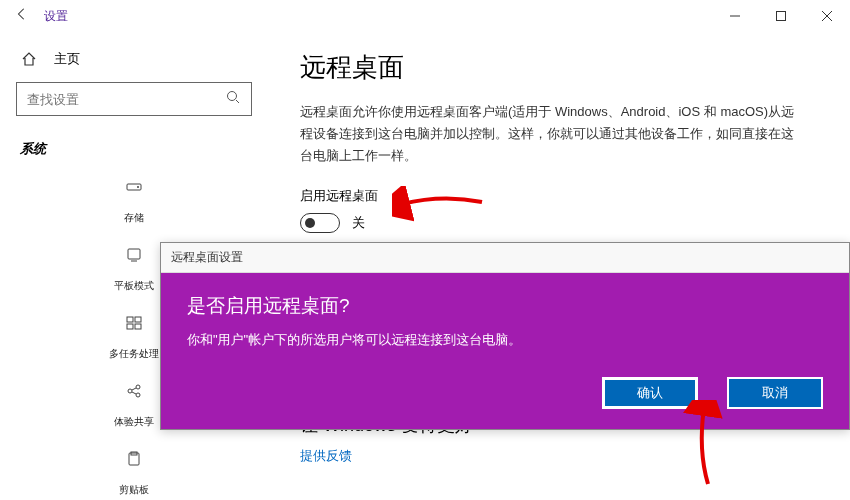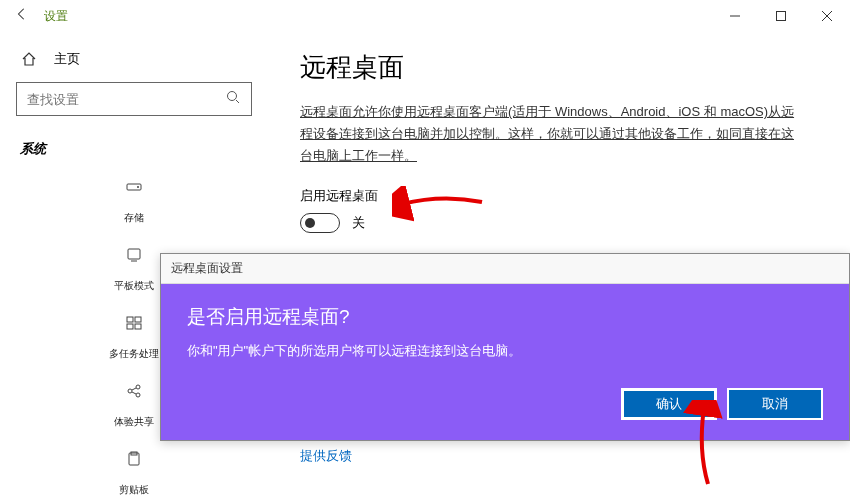--- a/index.html
+++ b/index.html
@@ -1,20 +1,20 @@
 <!DOCTYPE html>
 <html><head>
 <meta charset="utf-8">
 <style>
   * { margin: 0; padding: 0; box-sizing: border-box; font-family: "Microsoft YaHei", "Segoe UI", sans-serif; }
   body { width: 850px; height: 500px; background: #fff; overflow: hidden; position: relative; }
   
   .titlebar { height: 32px; display: flex; align-items: center; padding: 0 0 0 8px; }
   .titlebar .back { width: 28px; text-align: center; color: #333; }
-  .titlebar .title { font-size: 12px; margin-left: 8px; color: #4d7c0f; }
+  .titlebar .title { font-size: 12px; margin-left: 8px; color: #4c1d95; }
   .titlebar .spacer { flex: 1; }
   .titlebar .wbtn { width: 46px; height: 32px; display: flex; align-items: center; justify-content: center; color: #444; }
   
   .main { display: flex; height: calc(100% - 32px); }
   .sidebar { width: 268px; padding: 12px 0 0 0; }
   .home-row { display: flex; align-items: center; padding: 6px 20px 14px 20px; gap: 16px; }
   .home-row .icon { width: 18px; display: flex; justify-content: center; }
   .home-row span { font-size: 13px; }
   
   .search { margin: 0 16px 16px 16px; height: 34px; border: 1px solid #666; display: flex; align-items: center; padding: 0 10px; }
@@ -23,38 +23,38 @@
   
   .section-head { font-size: 13px; font-weight: 600; padding: 8px 20px 10px 20px; font-style: italic; }
   
   .nav-item { display: flex; align-items: center; padding: 11px 20px; gap: 16px; font-size: 10px; color: #222; position: relative; flex-direction: column; }
   .nav-item .icon { width: 18px; display: flex; justify-content: center; color: #444; }
   .nav-item.active { background: #e6e6e6; }
   .nav-item.active::before { content: ""; position: absolute; left: 0; top: 6px; bottom: 6px; width: 4px; background: #0078d4; }
   
   .content { flex: 1; padding: 18px 40px 0 32px; position: relative; }
   .content h1 { font-size: 26px; font-weight: 400; margin-bottom: 16px; }
-  .content p.desc { font-size: 13px; line-height: 1.7; color: #333; margin-bottom: 20px; max-width: 500px; text-decoration: underline; }
+  .content p.desc { font-size: 13px; line-height: 1.7; color: #333; margin-bottom: 20px; max-width: 500px; }
   .toggle-label { font-size: 13px; margin-bottom: 8px; }
   .toggle-row { display: flex; align-items: center; gap: 12px; }
   .toggle { width: 40px; height: 20px; border: 1px solid #333; border-radius: 10px; position: relative; background: #fff; }
   .toggle::after { content: ""; position: absolute; width: 10px; height: 10px; border-radius: 50%; background: #333; left: 4px; top: 4px; }
   .toggle-state { font-size: 13px; }
   
   .section2 { margin-top: 180px; }
   .section2 h2 { font-size: 18px; font-weight: 400; margin-bottom: 10px; }
   .section2 .link { font-size: 13px; color: #0067c0; }
   
   
-  .dialog { position: absolute; left: 160px; top: 253px; width: 690px; border: 1px solid #888; box-shadow: 0 2px 10px rgba(0,0,0,.2); background: #fff; }
+  .dialog { position: absolute; left: 160px; top: 242px; width: 690px; border: 1px solid #888; box-shadow: 0 2px 10px rgba(0,0,0,.2); background: #fff; }
   .dialog-title { font-size: 12px; padding: 6px 10px; color: #333; background: #f8f8f8; border-bottom: 1px solid #ddd; }
-  .dialog-body { background: #8b5cf6; color: #fff; padding: 20px 26px 20px 26px; }
+  .dialog-body { background: #a21caf; color: #fff; padding: 20px 26px 20px 26px; }
   .dialog-body h3 { font-size: 19px; font-weight: 400; margin-bottom: 12px; }
   .dialog-body p { font-size: 13px; margin-bottom: 28px; }
-  .dialog-buttons { display: flex; justify-content: flex-end; gap: 10px; }
+  .dialog-buttons { display: flex; justify-content: flex-end; gap: 29px; }
   .dialog-buttons button { width: 96px; height: 32px; background: #0067b8; border: 2px solid #fff; color: #fff; font-size: 13px; cursor: pointer; }
   .dialog-buttons button.primary { border: 3px solid #fff; }
   
   
   .arrow { position: absolute; pointer-events: none; }
   .arrow svg { display: block; }
 </style>
 </head>
 <body>
 

